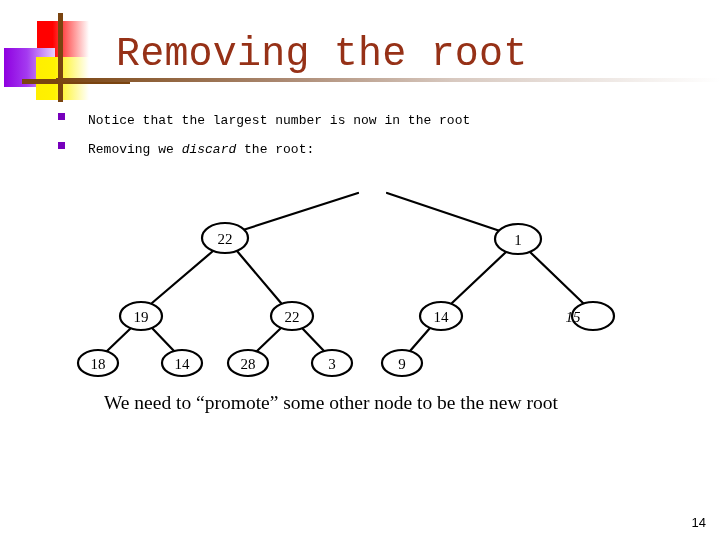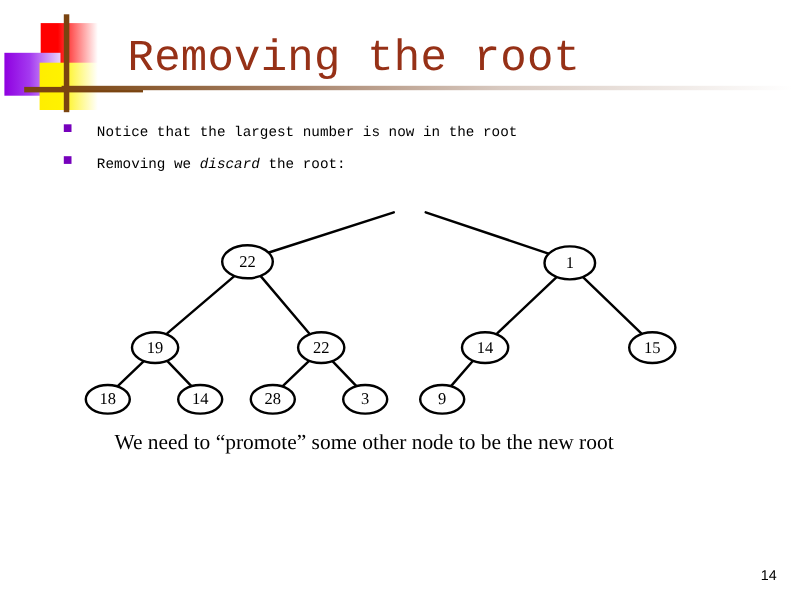--- a/index.html
+++ b/index.html
@@ -208,21 +208,21 @@
       <ellipse cx="248" cy="363" rx="20" ry="13" fill="#ffffff" stroke="#000000" stroke-width="2.2"></ellipse>
       <ellipse cx="332" cy="363" rx="20" ry="13" fill="#ffffff" stroke="#000000" stroke-width="2.2"></ellipse>
       <ellipse cx="402" cy="363" rx="20" ry="13" fill="#ffffff" stroke="#000000" stroke-width="2.2"></ellipse>
     </svg>
   <div id="tree-layer">
       <div class="node-label" style="left: 225px; top: 239px;">22</div>
       <div class="node-label" style="left: 518px; top: 240px;">1</div>
       <div class="node-label" style="left: 141px; top: 317px;">19</div>
       <div class="node-label" style="left: 292px; top: 317px;">22</div>
       <div class="node-label" style="left: 441px; top: 317px;">14</div>
-      <div class="node-label" style="left: 593px; top: 317px;">15</div>
+      <div class="node-label" style="left: 573px; top: 317px; font-style: italic;">15</div>
       <div class="node-label" style="left: 98px; top: 364px;">18</div>
       <div class="node-label" style="left: 182px; top: 364px;">14</div>
       <div class="node-label" style="left: 248px; top: 364px;">28</div>
       <div class="node-label" style="left: 332px; top: 364px;">3</div>
       <div class="node-label" style="left: 402px; top: 364px;">9</div>
     </div>
 </div>
 
 <div id="caption">We need to “promote” some other node to be the new root</div>
 

